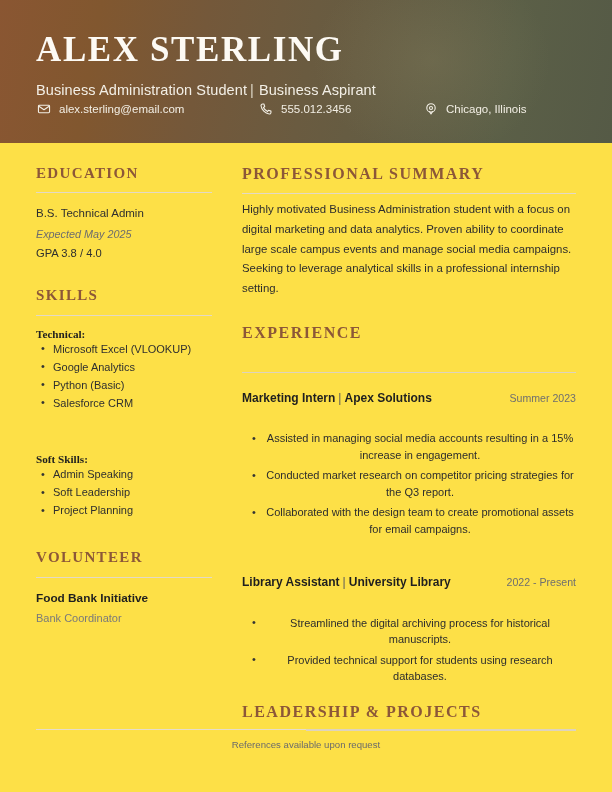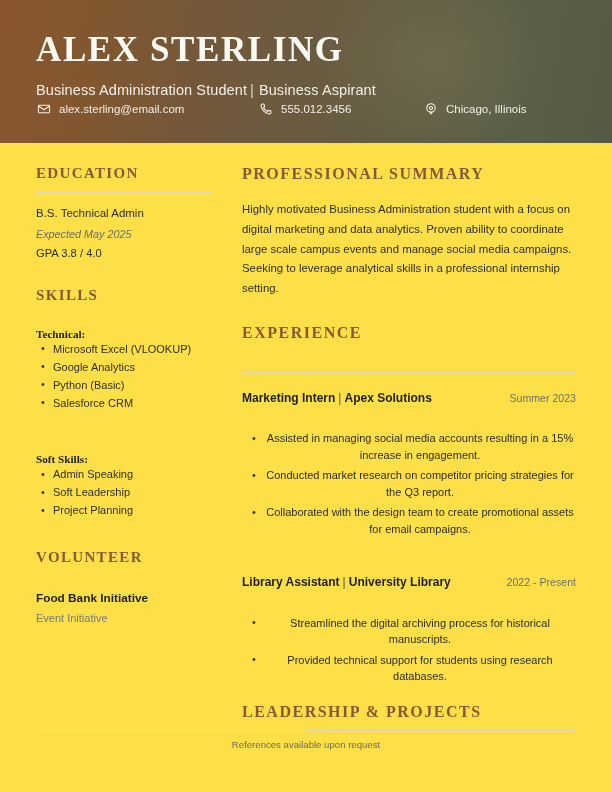--- a/index.html
+++ b/index.html
@@ -381,21 +381,21 @@
         </div>
       </div>
 
       <div class="lsp-2"></div>
 
       <div class="sec">
         <div class="sec-title">VOLUNTEER</div>
         <div class="rule"></div>
         <div class="vol-block">
           <div class="vol-org">Food Bank Initiative</div>
-          <div class="vol-role">Event Initiative</div>
+          <div class="vol-role">Bank Coordinator</div>
         </div>
       </div>
 
     </div>
 
     <div class="col-gap"></div>
 
     <div class="col-right">
 
       <div class="sec">

